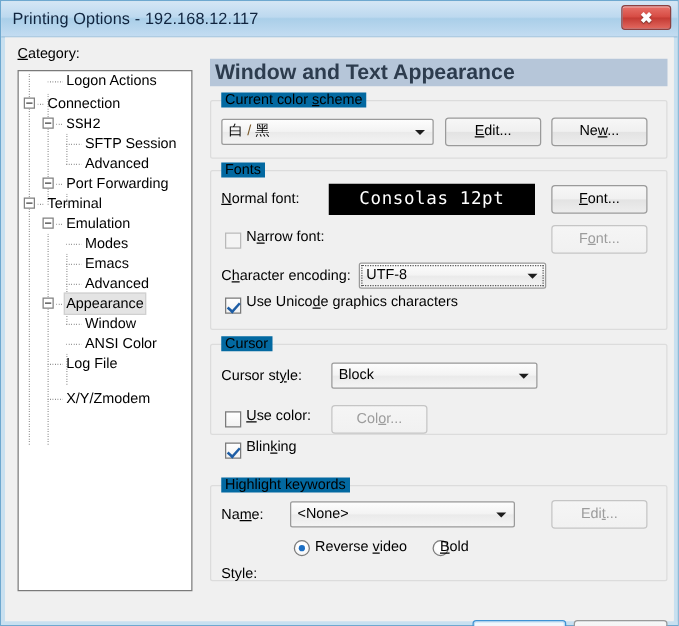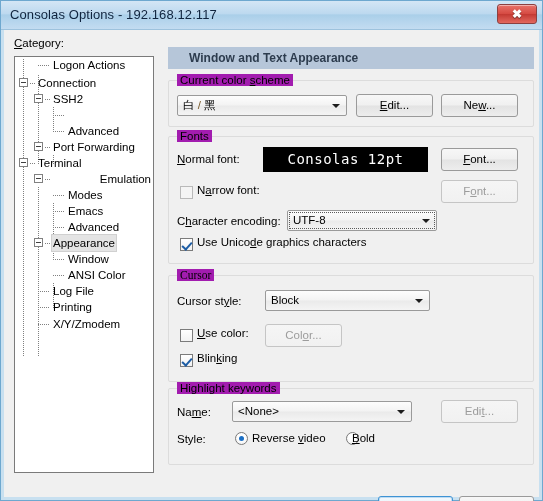--- a/index.html
+++ b/index.html
@@ -151,36 +151,36 @@
     width: 366px;
     height: 426px;
   }
   #pane-header {
     position: absolute;
     left: 0; top: 0;
     width: 366px; height: 22px;
     background: #b6c6d9;
     color: #2d3c4e;
     font-weight: bold;
-    font-size: 12px;
+    font-size: 17px;
     line-height: 22px;
-    padding-left: 21px;
+    padding-left: 4px;
     box-sizing: border-box;
   }
 
   .groupbox {
     position: absolute;
     border: 1px solid #dcdcdc;
     border-radius: 2px;
     box-sizing: border-box;
   }
   .group-title {
     position: absolute;
     top: -7px; left: 8px;
-    background: #a21caf;
+    background: #0369a1;
     padding: 0 3px;
     font-size: 11.5px;
     color: #000;
     white-space: nowrap;
   }
 
   .lbl {
     position: absolute;
     font-size: 11.5px;
     color: #000;
@@ -305,48 +305,47 @@
   #btn-ok   { position: absolute; left: 374px; top: 466px; width: 75px; height: 24px; }
   #btn-cancel { position: absolute; left: 455px; top: 466px; width: 75px; height: 24px; }
 </style>
 </head>
 <body>
 
 <div id="window">
   <div id="frame-inner"></div>
 
   <div id="titlebar">
-    <div id="title-text">Consolas Options - 192.168.12.117</div>
+    <div id="title-text">Printing Options - 192.168.12.117</div>
     <div id="close-button">
       <div id="close-glyph">✖</div>
     </div>
   </div>
 
   <div id="client">
 
     <div id="category-label"><span class="u">C</span>ategory:</div>
 
     <div id="tree-panel">
         <div class="tree-row" style="margin-top: 0px; position: relative; z-index: 2;"><div class="dotline-h" style="left: 23px; width: 12px;"></div><span class="tree-label" style="margin-left: 36px;">Logon Actions</span></div>
         <div class="tree-row" style="margin-top: 2px; position: relative; z-index: 2;"><div class="expander" style="left: 4px;"></div><div class="dotline-h" style="left: 15px; width: 5px;"></div><span class="tree-label" style="margin-left: 21px;">Connection</span></div>
-        <div class="tree-row" style="margin-top: 0px; position: relative; z-index: 2;"><div class="expander" style="left: 19px;"></div><div class="dotline-h" style="left: 30px; width: 5px;"></div><span class="tree-label" style="margin-left: 36px;">SSH2</span></div>
-        <div class="tree-row" style="margin-top: 0px; position: relative; z-index: 2;"><div class="dotline-h" style="left: 38px; width: 12px;"></div></div>
+        <div class="tree-row" style="margin-top: 0px; position: relative; z-index: 2;"><div class="expander" style="left: 19px;"></div><div class="dotline-h" style="left: 30px; width: 5px;"></div><span class="tree-label" style="margin-left: 36px; font-family: Liberation Mono, monospace;">SSH2</span></div>
+        <div class="tree-row" style="margin-top: 0px; position: relative; z-index: 2;"><div class="dotline-h" style="left: 38px; width: 12px;"></div><span class="tree-label" style="margin-left: 51px;">SFTP Session</span></div>
         <div class="tree-row" style="margin-top: 0px; position: relative; z-index: 2;"><div class="dotline-h" style="left: 38px; width: 12px;"></div><span class="tree-label" style="margin-left: 51px;">Advanced</span></div>
         <div class="tree-row" style="margin-top: 0px; position: relative; z-index: 2;"><div class="expander" style="left: 19px;"></div><div class="dotline-h" style="left: 30px; width: 5px;"></div><span class="tree-label" style="margin-left: 36px;">Port Forwarding</span></div>
         <div class="tree-row" style="margin-top: 0px; position: relative; z-index: 2;"><div class="expander" style="left: 4px;"></div><div class="dotline-h" style="left: 15px; width: 5px;"></div><span class="tree-label" style="margin-left: 21px;">Terminal</span></div>
-        <div class="tree-row" style="margin-top: 0px; position: relative; z-index: 2; text-align: right;"><div class="expander" style="left: 19px;"></div><div class="dotline-h" style="left: 30px; width: 5px;"></div><span class="tree-label" style="margin-left: 36px;">Emulation</span></div>
+        <div class="tree-row" style="margin-top: 0px; position: relative; z-index: 2;"><div class="expander" style="left: 19px;"></div><div class="dotline-h" style="left: 30px; width: 5px;"></div><span class="tree-label" style="margin-left: 36px;">Emulation</span></div>
         <div class="tree-row" style="margin-top: 0px; position: relative; z-index: 2;"><div class="dotline-h" style="left: 38px; width: 12px;"></div><span class="tree-label" style="margin-left: 51px;">Modes</span></div>
         <div class="tree-row" style="margin-top: 0px; position: relative; z-index: 2;"><div class="dotline-h" style="left: 38px; width: 12px;"></div><span class="tree-label" style="margin-left: 51px;">Emacs</span></div>
         <div class="tree-row" style="margin-top: 0px; position: relative; z-index: 2;"><div class="dotline-h" style="left: 38px; width: 12px;"></div><span class="tree-label" style="margin-left: 51px;">Advanced</span></div>
         <div class="tree-row selected" style="margin-top: 0px; position: relative; z-index: 2;"><div class="expander" style="left: 19px;"></div><div class="dotline-h" style="left: 30px; width: 5px;"></div><span class="tree-label" style="margin-left: 36px;">Appearance</span></div>
         <div class="tree-row" style="margin-top: 0px; position: relative; z-index: 2;"><div class="dotline-h" style="left: 38px; width: 12px;"></div><span class="tree-label" style="margin-left: 51px;">Window</span></div>
         <div class="tree-row" style="margin-top: 0px; position: relative; z-index: 2;"><div class="dotline-h" style="left: 38px; width: 12px;"></div><span class="tree-label" style="margin-left: 51px;">ANSI Color</span></div>
         <div class="tree-row" style="margin-top: 0px; position: relative; z-index: 2;"><div class="dotline-h" style="left: 23px; width: 12px;"></div><span class="tree-label" style="margin-left: 36px;">Log File</span></div>
-        <div class="tree-row" style="margin-top: 0px; position: relative; z-index: 2;"><div class="dotline-h" style="left: 23px; width: 12px;"></div><span class="tree-label" style="margin-left: 36px;">Printing</span></div>
-        <div class="tree-row" style="margin-top: 1px; position: relative; z-index: 2;"><div class="dotline-h" style="left: 23px; width: 12px;"></div><span class="tree-label" style="margin-left: 36px;">X/Y/Zmodem</span></div>
+        <div class="tree-row" style="margin-top: 12px; position: relative; z-index: 2;"><div class="dotline-h" style="left: 23px; width: 12px;"></div><span class="tree-label" style="margin-left: 36px;">X/Y/Zmodem</span></div>
         <div class="dotline-v" style="left: 8px; top: 2px; height: 297px;"></div>
         <div class="dotline-v" style="left: 23px; top: 18px; height: 89px;"></div>
         <div class="dotline-v" style="left: 23px; top: 130px; height: 169px;"></div>
         <div class="dotline-v" style="left: 38px; top: 50px; height: 25px;"></div>
         <div class="dotline-v" style="left: 38px; top: 98px; height: 9px;"></div>
         <div class="dotline-v" style="left: 38px; top: 146px; height: 57px;"></div>
         <div class="dotline-v" style="left: 38px; top: 226px; height: 25px;"></div>
       </div>
 
     <div id="right-pane">
@@ -377,21 +376,21 @@
       <div class="lbl" style="left:9px; top:168px;">C<span class="u">h</span>aracter encoding:</div>
       <div class="combo focused" style="left:119px; top:163px; width:150px;">
         <div class="focusring"></div>
         <div class="combo-text">UTF-8</div>
         <div class="arrow"></div>
       </div>
 
       <div class="cbox checked" style="left:12px; top:191px;"></div>
       <div class="lbl" style="left:29px; top:189px;">Use Unico<span class="u">d</span>e graphics characters</div>
 
-      <div class="groupbox" style="left:0; top:228px; width:366px; height:107px;font-family:Liberation Serif, serif;">
+      <div class="groupbox" style="left:0; top:228px; width:366px; height:73px;">
         <div class="group-title">Cursor</div>
       </div>
       <div class="lbl" style="left:9px; top:248px;">Cursor st<span class="u">y</span>le:</div>
       <div class="combo" style="left:97px; top:243px; width:165px;text-decoration:underline;">
         <div class="combo-text">Block</div>
         <div class="arrow"></div>
       </div>
 
       <div class="cbox" style="left:12px; top:282px;"></div>
       <div class="lbl" style="left:29px; top:280px;"><span class="u">U</span>se color:</div>
@@ -403,21 +402,21 @@
       <div class="groupbox" style="left:0; top:341px; width:366px; height:77px;">
         <div class="group-title">Highlight keywords</div>
       </div>
       <div class="lbl" style="left:9px; top:359px;">Na<span class="u">m</span>e:</div>
       <div class="combo" style="left:64px; top:354px; width:180px;">
         <div class="combo-text">&lt;None&gt;</div>
         <div class="arrow"></div>
       </div>
       <div class="btn disabled" style="left:273px; top:353px; width:77px;">Edi<span class="u">t</span>...</div>
 
-      <div class="lbl" style="left:9px; top:386px;text-align:right;">Style:</div>
+      <div class="lbl" style="left:9px; top:406px;text-align:right;">Style:</div>
       <div class="radio checked" style="left:67px; top:385px;"></div>
       <div class="lbl" style="left:84px; top:385px;">Reverse <span class="u">v</span>ideo</div>
       <div class="radio" style="left:178px; top:385px;"></div>
       <div class="lbl" style="left:184px; top:385px;"><span class="u">B</span>old</div>
     </div>
 
     <div id="btn-ok" class="btn default">OK</div>
     <div id="btn-cancel" class="btn">Cancel</div>
   </div>
 </div>

